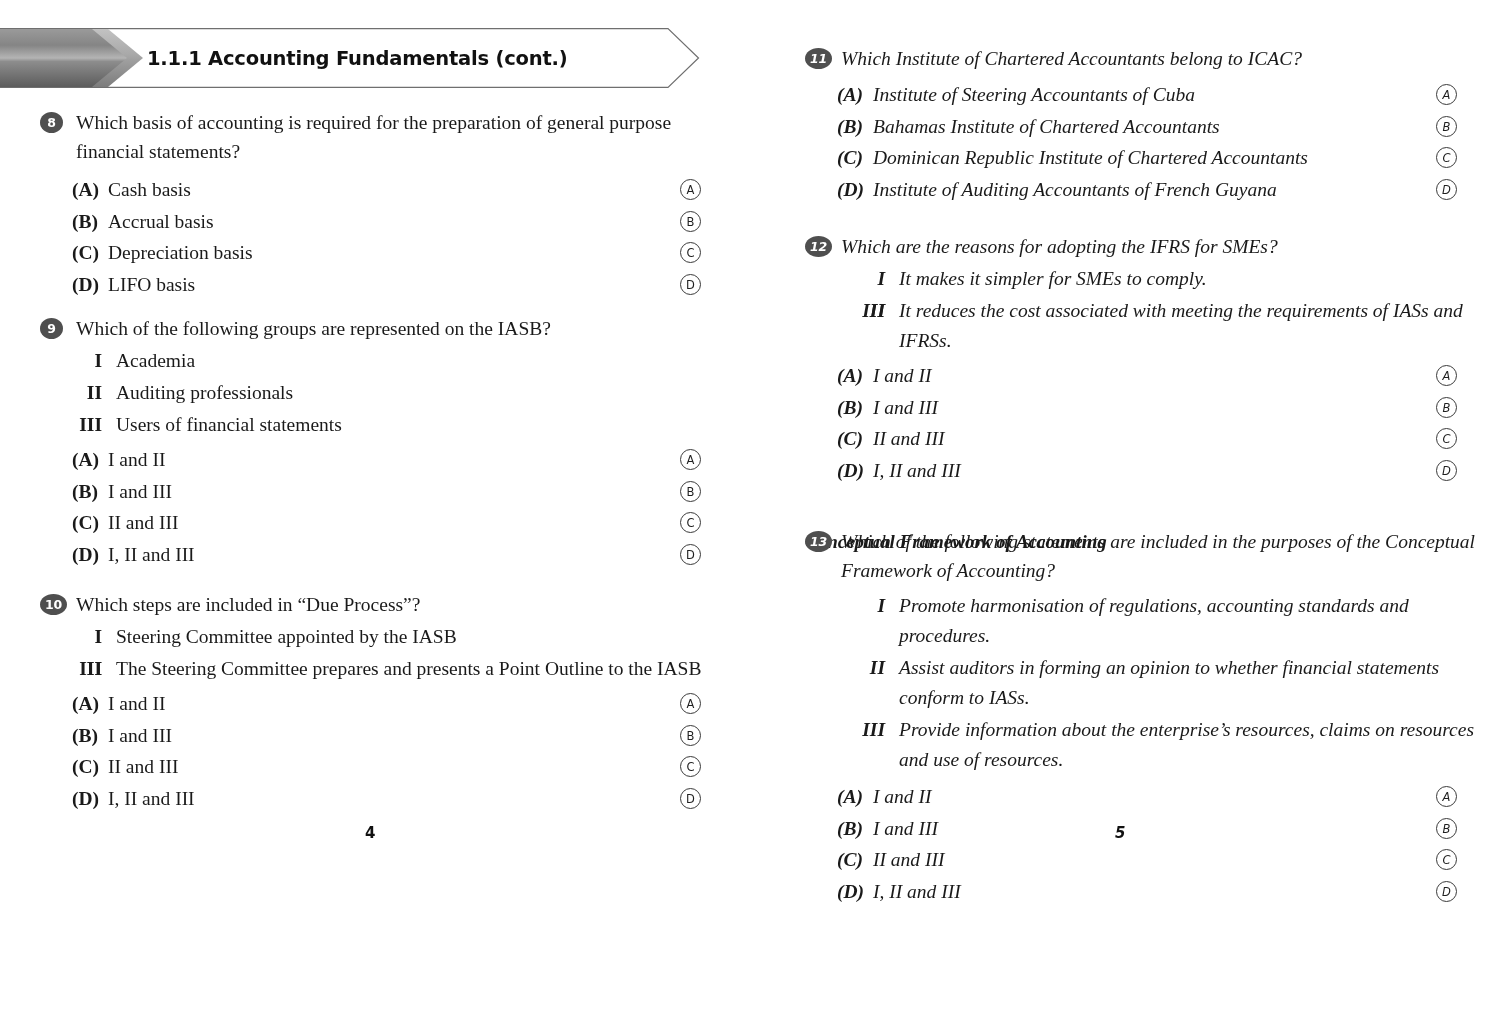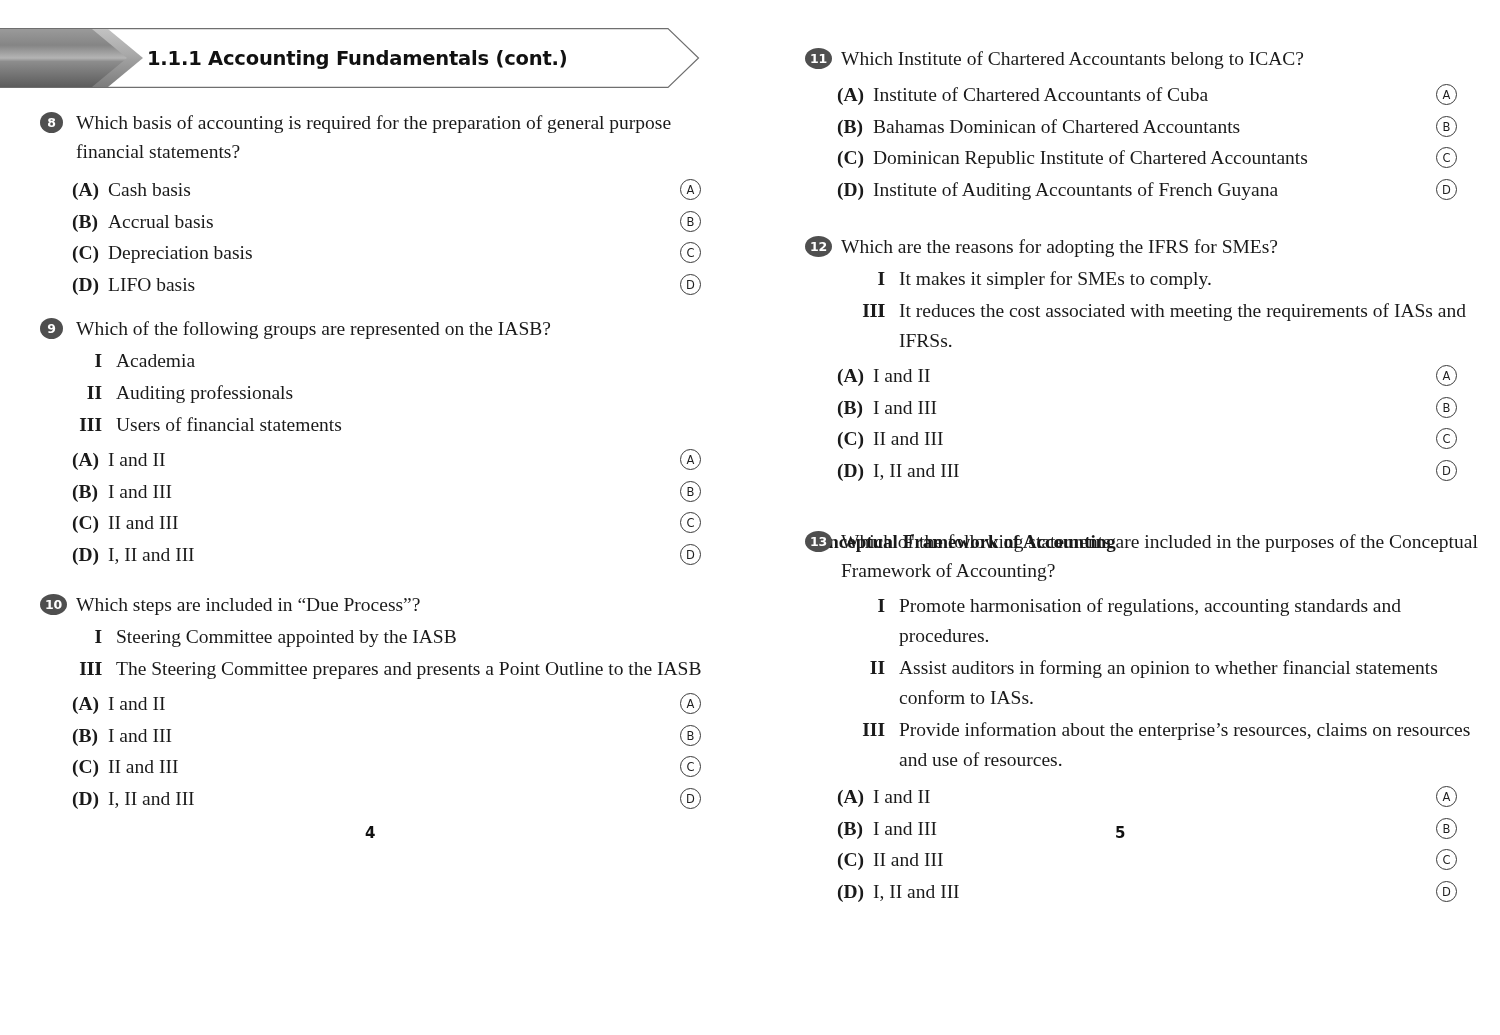--- a/index.html
+++ b/index.html
@@ -21,21 +21,21 @@
     position: absolute;
     inset: 0;
     display: flex;
   }
   .page {
     position: relative;
     height: 880px;
     box-sizing: border-box;
   }
   .page-left  { width: 750px; padding: 0 0 0 0; }
-  .page-right { width: 750px; }
+  .page-right { width: 750px; font-style: italic; }
 
   
   .banner-wrap {
     position: absolute;
     left: 0;
     top: 28px;
     width: 700px;
     height: 60px;
   }
   .banner-outline {
@@ -326,26 +326,26 @@
   <div class="page page-right">
 
     <div class="q" style="left:55px; top:44px; width:680px;">
       <div class="q-head">
         <span class="q-badge wide">11</span>
         <span class="q-text">Which Institute of Chartered Accountants belong to ICAC?</span>
       </div>
       <div class="options" style="margin-top:6px;">
         <div class="opt">
           <span class="opt-label">(A)</span>
-          <span class="opt-text">Institute of Chartered Accountants of Cuba</span>
+          <span class="opt-text">Institute of Steering Accountants of Cuba</span>
           <span class="bubble" style="left:631px;">A</span>
         </div>
         <div class="opt">
           <span class="opt-label">(B)</span>
-          <span class="opt-text">Bahamas Dominican of Chartered Accountants</span>
+          <span class="opt-text">Bahamas Institute of Chartered Accountants</span>
           <span class="bubble" style="left:631px;">B</span>
         </div>
         <div class="opt">
           <span class="opt-label">(C)</span>
           <span class="opt-text">Dominican Republic Institute of Chartered Accountants</span>
           <span class="bubble" style="left:631px;">C</span>
         </div>
         <div class="opt">
           <span class="opt-label">(D)</span>
           <span class="opt-text">Institute of Auditing Accountants of French Guyana</span>

